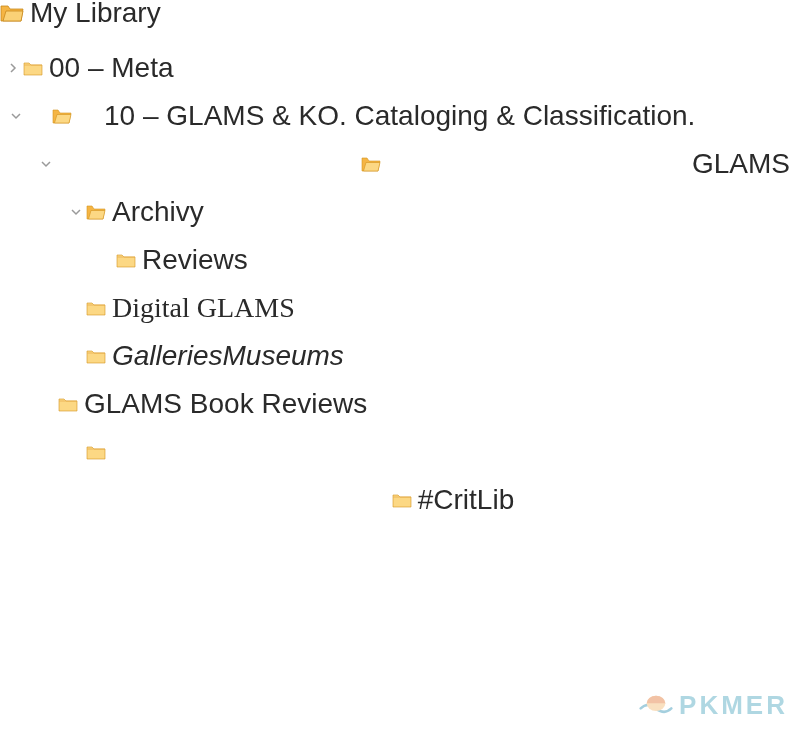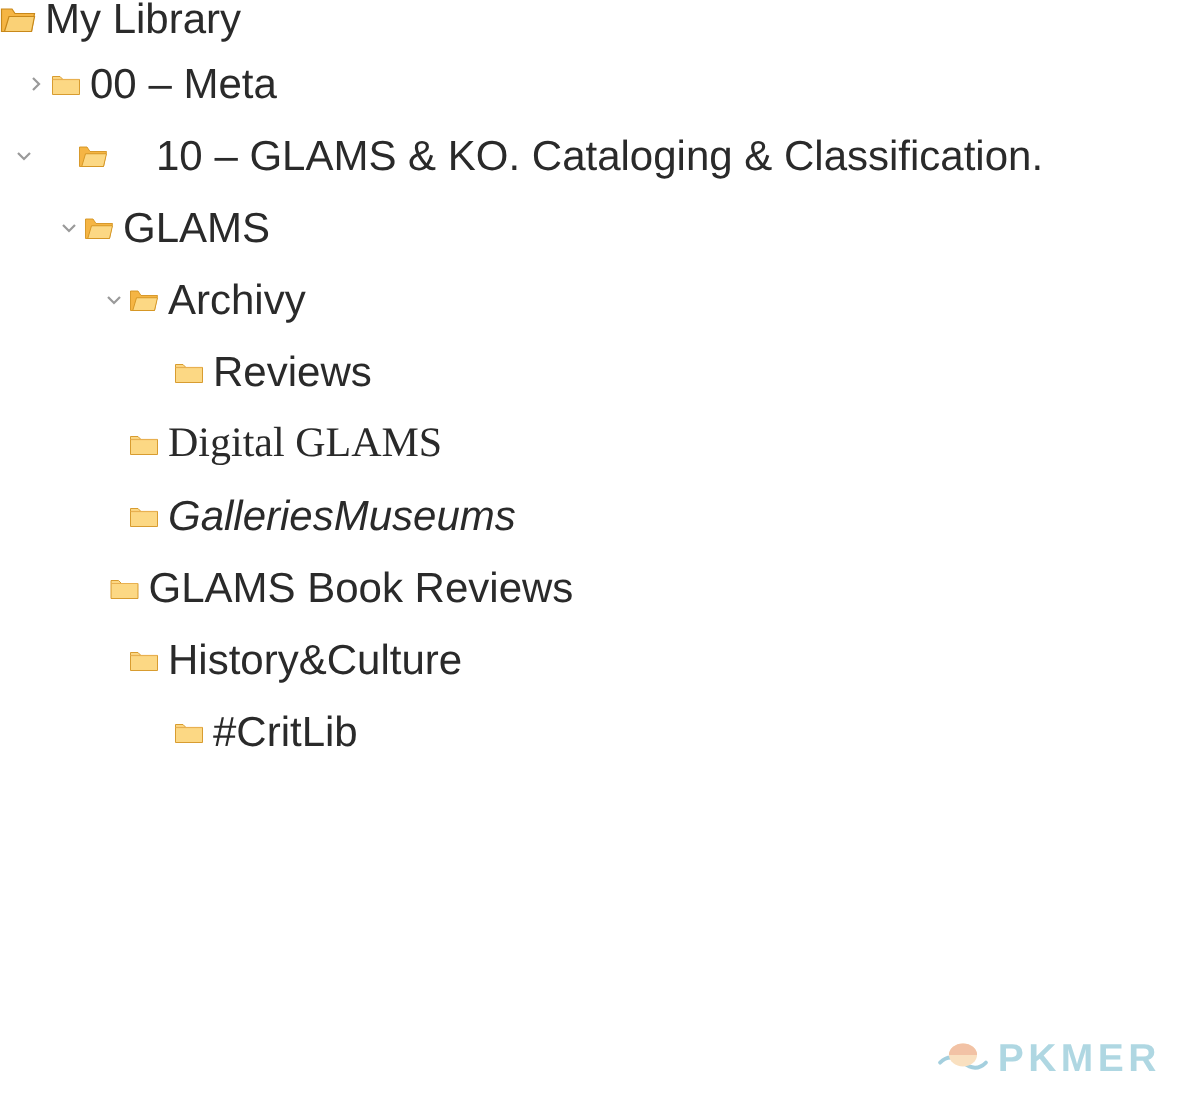--- a/index.html
+++ b/index.html
@@ -61,21 +61,21 @@
     }
     .root .folder-icon svg {
       width: 24px;
       height: 20px;
     }
     .label {
       line-height: 1;
     }
     .watermark {
       position: absolute;
-      right: 16px;
+      right: 2px;
       bottom: 10px;
       display: flex;
       align-items: center;
       gap: 6px;
       opacity: 0.55;
     }
     .watermark-logo {
       width: 34px;
       height: 34px;
     }
@@ -92,21 +92,21 @@
 <div id="tree-container">
     <div class="tree-row root" style="padding-left: 0px;">
       <span class="folder-icon">
         <svg viewBox="0 0 24 20">
           <path d="M1 3 L1 18 L21 18 L23 6 L10 6 L8 3 Z" fill="#f5b544" stroke="#c8881a" stroke-width="0.8"></path>
           <path d="M3 18 L6 8 L23 8 L21 18 Z" fill="#fad176" stroke="#c8881a" stroke-width="0.8"></path>
         </svg>
       </span>
       <span class="label">My Library</span>
     </div>
-    <div class="tree-row" style="padding-left: 16px;">
+    <div class="tree-row" style="padding-left: 5px; margin-top: 12px;">
       <span class="expander">
         <svg viewBox="0 0 10 10">
           <path d="M3 1 L7 5 L3 9" fill="none" stroke="#9a9a9a" stroke-width="1.5"></path>
         </svg>
       </span>
       <span class="folder-icon">
         <svg viewBox="0 0 20 16">
           <path d="M1 3 L1 15 L19 15 L19 5 L8 5 L6 3 Z" fill="#fcd884" stroke="#d4931f" stroke-width="0.6"></path>
           <path d="M1 5 L19 5" stroke="#e8b050" stroke-width="0.8"></path>
         </svg>
@@ -120,21 +120,21 @@
         </svg>
       </span>
       <span class="folder-icon">
         <svg viewBox="0 0 20 16">
           <path d="M1 2 L1 15 L17 15 L19 5 L8 5 L6 2 Z" fill="#f5b544" stroke="#d4931f" stroke-width="0.6"></path>
           <path d="M2.5 15 L5 6.5 L19 6.5 L17 15 Z" fill="#fcd884" stroke="#d4931f" stroke-width="0.6"></path>
         </svg>
       </span>
       <span class="label">10 – GLAMS &amp; KO. Cataloging &amp; Classification.</span>
     </div>
-    <div class="tree-row" style="padding-left: 38px;">
+    <div class="tree-row" style="padding-left: 38px; justify-content: space-between;">
       <span class="expander">
         <svg viewBox="0 0 10 10">
           <path d="M1 3 L5 7 L9 3" fill="none" stroke="#9a9a9a" stroke-width="1.5"></path>
         </svg>
       </span>
       <span class="folder-icon">
         <svg viewBox="0 0 20 16">
           <path d="M1 2 L1 15 L17 15 L19 5 L8 5 L6 2 Z" fill="#f5b544" stroke="#d4931f" stroke-width="0.6"></path>
           <path d="M2.5 15 L5 6.5 L19 6.5 L17 15 Z" fill="#fcd884" stroke="#d4931f" stroke-width="0.6"></path>
         </svg>
@@ -178,41 +178,40 @@
     <div class="tree-row" style="padding-left: 68px; font-style: italic;">
       <span class="expander hidden"></span>
       <span class="folder-icon">
         <svg viewBox="0 0 20 16">
           <path d="M1 3 L1 15 L19 15 L19 5 L8 5 L6 3 Z" fill="#fcd884" stroke="#d4931f" stroke-width="0.6"></path>
           <path d="M1 5 L19 5" stroke="#e8b050" stroke-width="0.8"></path>
         </svg>
       </span>
       <span class="label">GalleriesMuseums</span>
     </div>
-    <div class="tree-row" style="padding-left: 55px;">
+    <div class="tree-row" style="padding-left: 40px;">
       <span class="expander hidden"></span>
       <span class="folder-icon">
         <svg viewBox="0 0 20 16">
           <path d="M1 3 L1 15 L19 15 L19 5 L8 5 L6 3 Z" fill="#fcd884" stroke="#d4931f" stroke-width="0.6"></path>
           <path d="M1 5 L19 5" stroke="#e8b050" stroke-width="0.8"></path>
         </svg>
       </span>
       <span class="label">GLAMS Book Reviews</span>
     </div>
     <div class="tree-row" style="padding-left: 68px;">
       <span class="expander hidden"></span>
       <span class="folder-icon">
         <svg viewBox="0 0 20 16">
           <path d="M1 3 L1 15 L19 15 L19 5 L8 5 L6 3 Z" fill="#fcd884" stroke="#d4931f" stroke-width="0.6"></path>
           <path d="M1 5 L19 5" stroke="#e8b050" stroke-width="0.8"></path>
         </svg>
       </span>
-      <span class="label">History&amp;Culture</span>
-    </div>
-    <div class="tree-row" style="padding-left: 98px;">
+    </div>
+    <div class="tree-row" style="padding-left: 98px; justify-content: center;">
       <span class="expander hidden"></span>
       <span class="folder-icon">
         <svg viewBox="0 0 20 16">
           <path d="M1 3 L1 15 L19 15 L19 5 L8 5 L6 3 Z" fill="#fcd884" stroke="#d4931f" stroke-width="0.6"></path>
           <path d="M1 5 L19 5" stroke="#e8b050" stroke-width="0.8"></path>
         </svg>
       </span>
       <span class="label">#CritLib</span>
     </div>
   </div>

